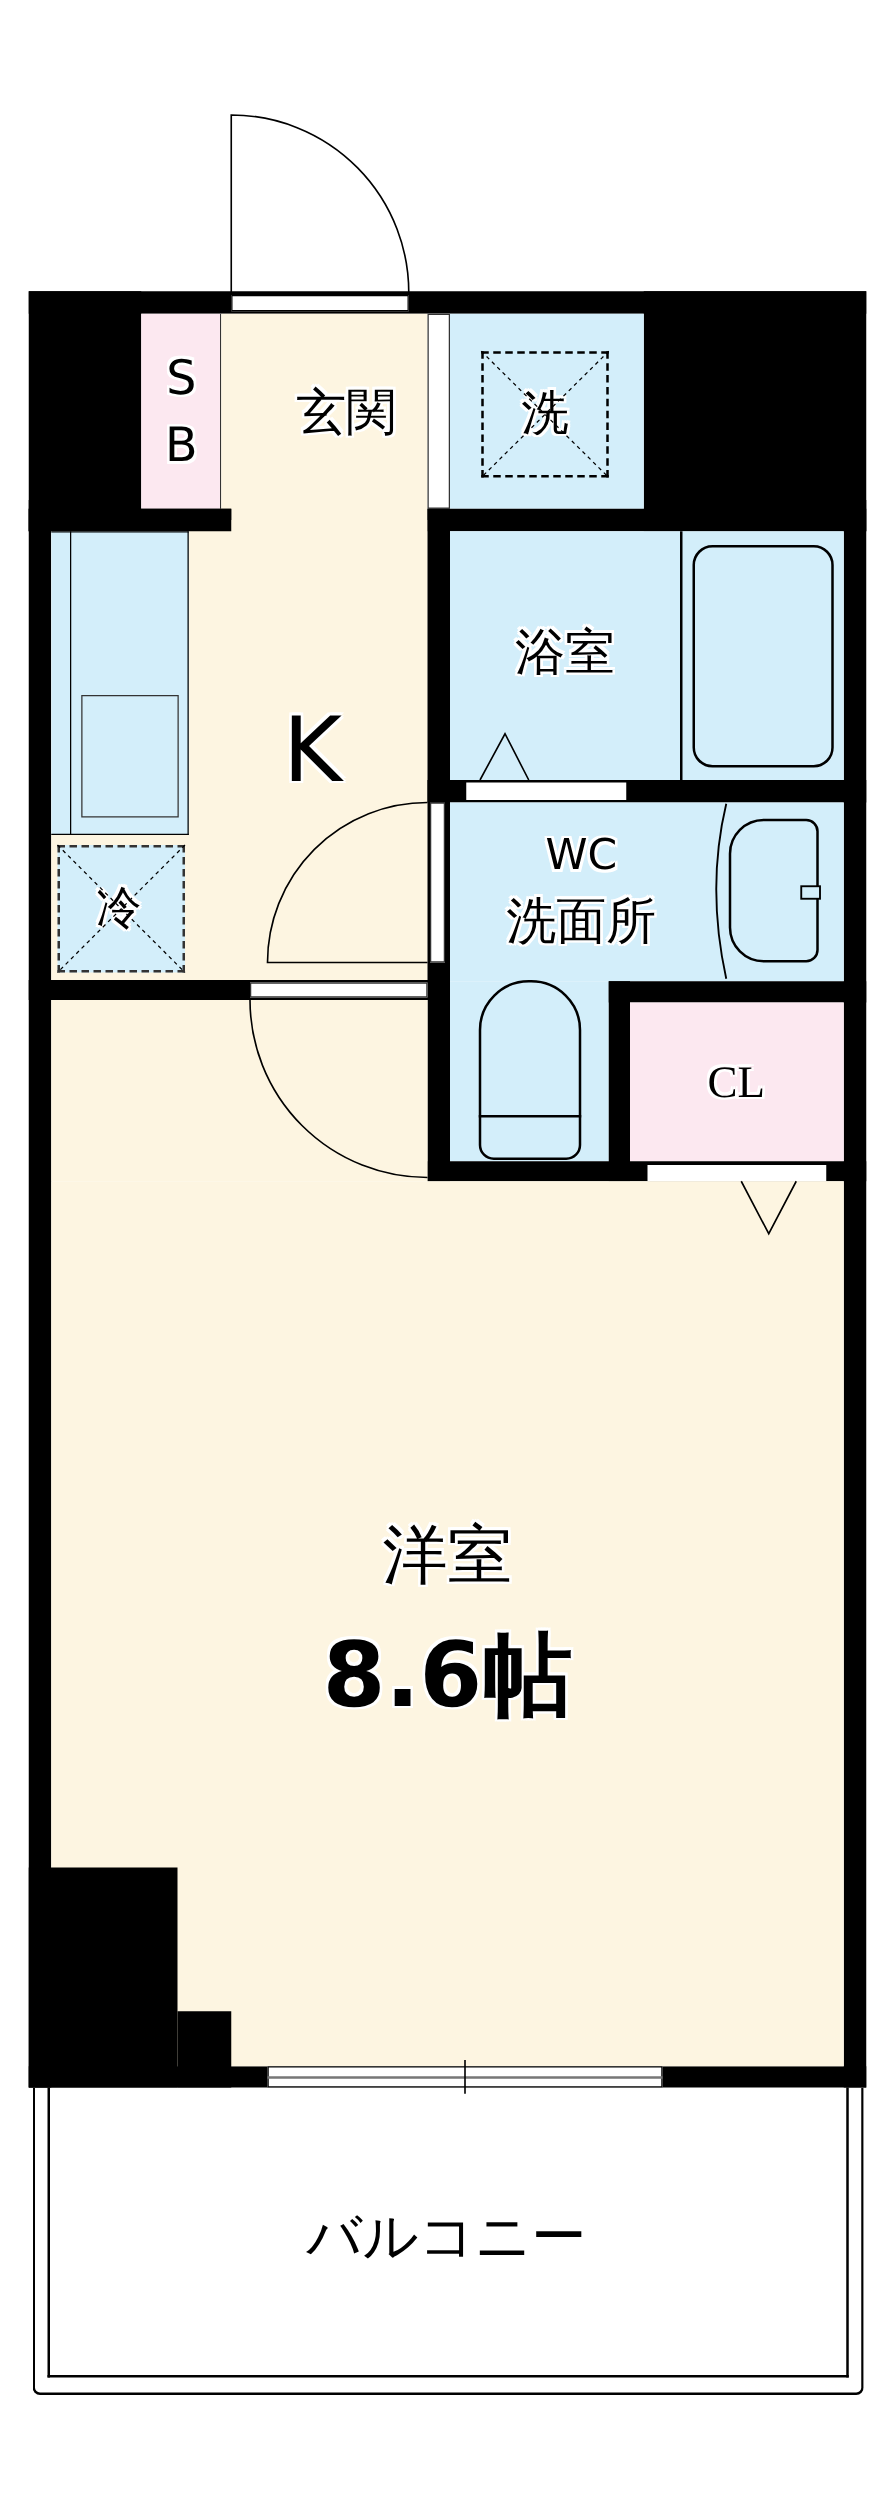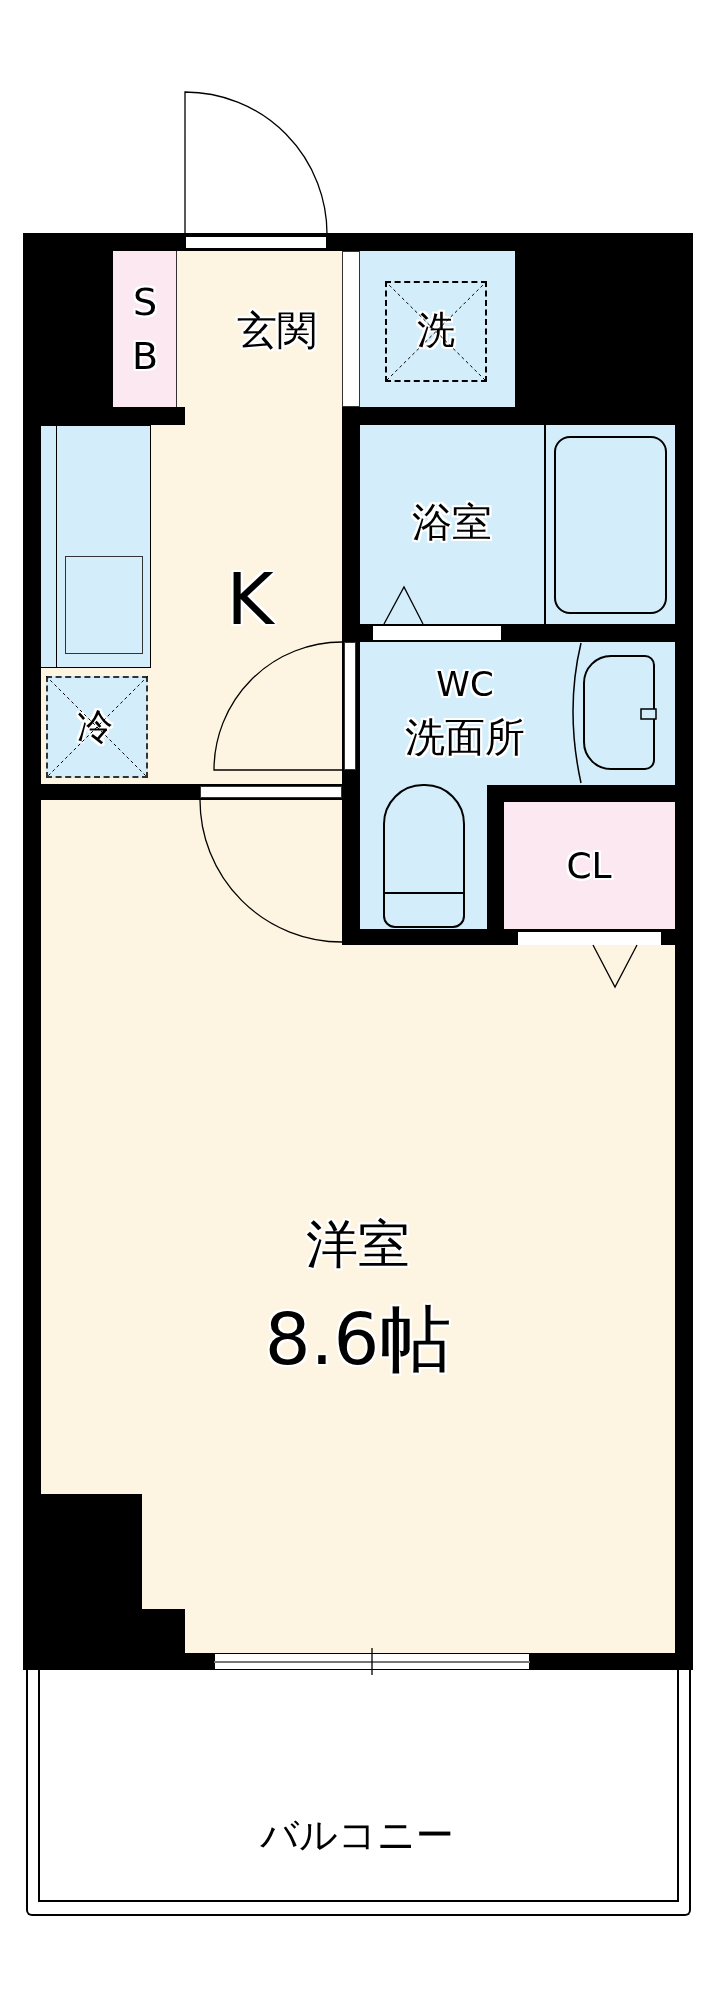--- a/index.html
+++ b/index.html
@@ -70,40 +70,40 @@
   <div class="abs blue" style="left:360px;top:785px;width:127px;height:144px;"></div>
   <div class="abs" style="left:583px;top:655px;width:72px;height:115px;border:2px solid #000;border-radius:28px 10px 10px 28px;"></div>
   <div class="abs" style="left:383px;top:784px;width:82px;height:144px;border:2px solid #000;border-radius:40px 40px 12px 12px;"></div>
   <div class="abs" style="left:383px;top:892px;width:82px;height:2px;background:#000;"></div>
   <div class="label" style="left:465px;top:685px;font-size:34px;">WC</div>
   <div class="label" style="left:465px;top:737px;font-size:40px;">洗面所</div>
   <div class="abs wall" style="left:487px;top:785px;width:206px;height:17px;"></div>
   <div class="abs wall" style="left:487px;top:785px;width:17px;height:160px;"></div>
 
   <div class="abs pink" style="left:504px;top:802px;width:171px;height:127px;"></div>
-  <div class="label" style="left:589px;top:866px;font-size:36px;">CL</div>
+  <div class="label" style="left:589px;top:866px;font-size:36px;font-family:Liberation Serif, serif;">CL</div>
   <div class="abs wall" style="left:342px;top:929px;width:351px;height:16px;"></div>
   <div class="abs opening" style="left:518px;top:932px;width:143px;height:13px;"></div>
 
   <div class="abs wall" style="left:23px;top:784px;width:337px;height:16px;"></div>
   <div class="abs opening" style="left:200px;top:786px;width:142px;height:12px;border:1px solid #333;"></div>
 
   <div class="abs beige" style="left:41px;top:800px;width:301px;height:145px;"></div>
   <div class="abs beige" style="left:41px;top:945px;width:634px;height:708px;"></div>
   <div class="abs wall" style="left:23px;top:1494px;width:119px;height:176px;"></div>
   <div class="abs wall" style="left:142px;top:1609px;width:43px;height:61px;"></div>
   <div class="label" style="left:358px;top:1245px;font-size:52px;">洋室</div>
-  <div class="label" style="left:358px;top:1340px;font-size:72px;">8.6帖</div>
+  <div class="label" style="left:358px;top:1340px;font-size:72px;font-weight:bold;">8.6帖</div>
 
   <div class="abs opening" style="left:214px;top:1653px;width:316px;height:17px;border:1px solid #000;"></div>
   <div class="abs" style="left:214px;top:1661px;width:316px;height:2px;background:#777;"></div>
 
   <div class="abs" style="left:26px;top:1670px;width:665px;height:246px;border:2px solid #000;border-top:none;border-radius:0 0 6px 6px;"></div>
   <div class="abs" style="left:38px;top:1670px;width:641px;height:232px;border:2px solid #000;border-top:none;"></div>
-  <div class="label" style="left:357px;top:1836px;font-size:38px;text-align:right;">バルコニー</div>
+  <div class="label" style="left:357px;top:1790px;font-size:44px;text-align:right;">バルコニー</div>
 
   <svg class="overlay" width="717" height="2000">
     <g fill="none" stroke="#000" stroke-width="1.3">
       <path d="M185 236 L185 92 A142 142 0 0 1 327 236"></path>
       <path d="M342 642 A128 128 0 0 0 214 770 L342 770"></path>
       <path d="M200 800 A142 142 0 0 0 342 942"></path>
       <path d="M384 624 L404 587 L423 624"></path>
       <path d="M593 945 L615 987 L637 945"></path>
       <line x1="372" y1="1648" x2="372" y2="1675"></line>
     </g>

